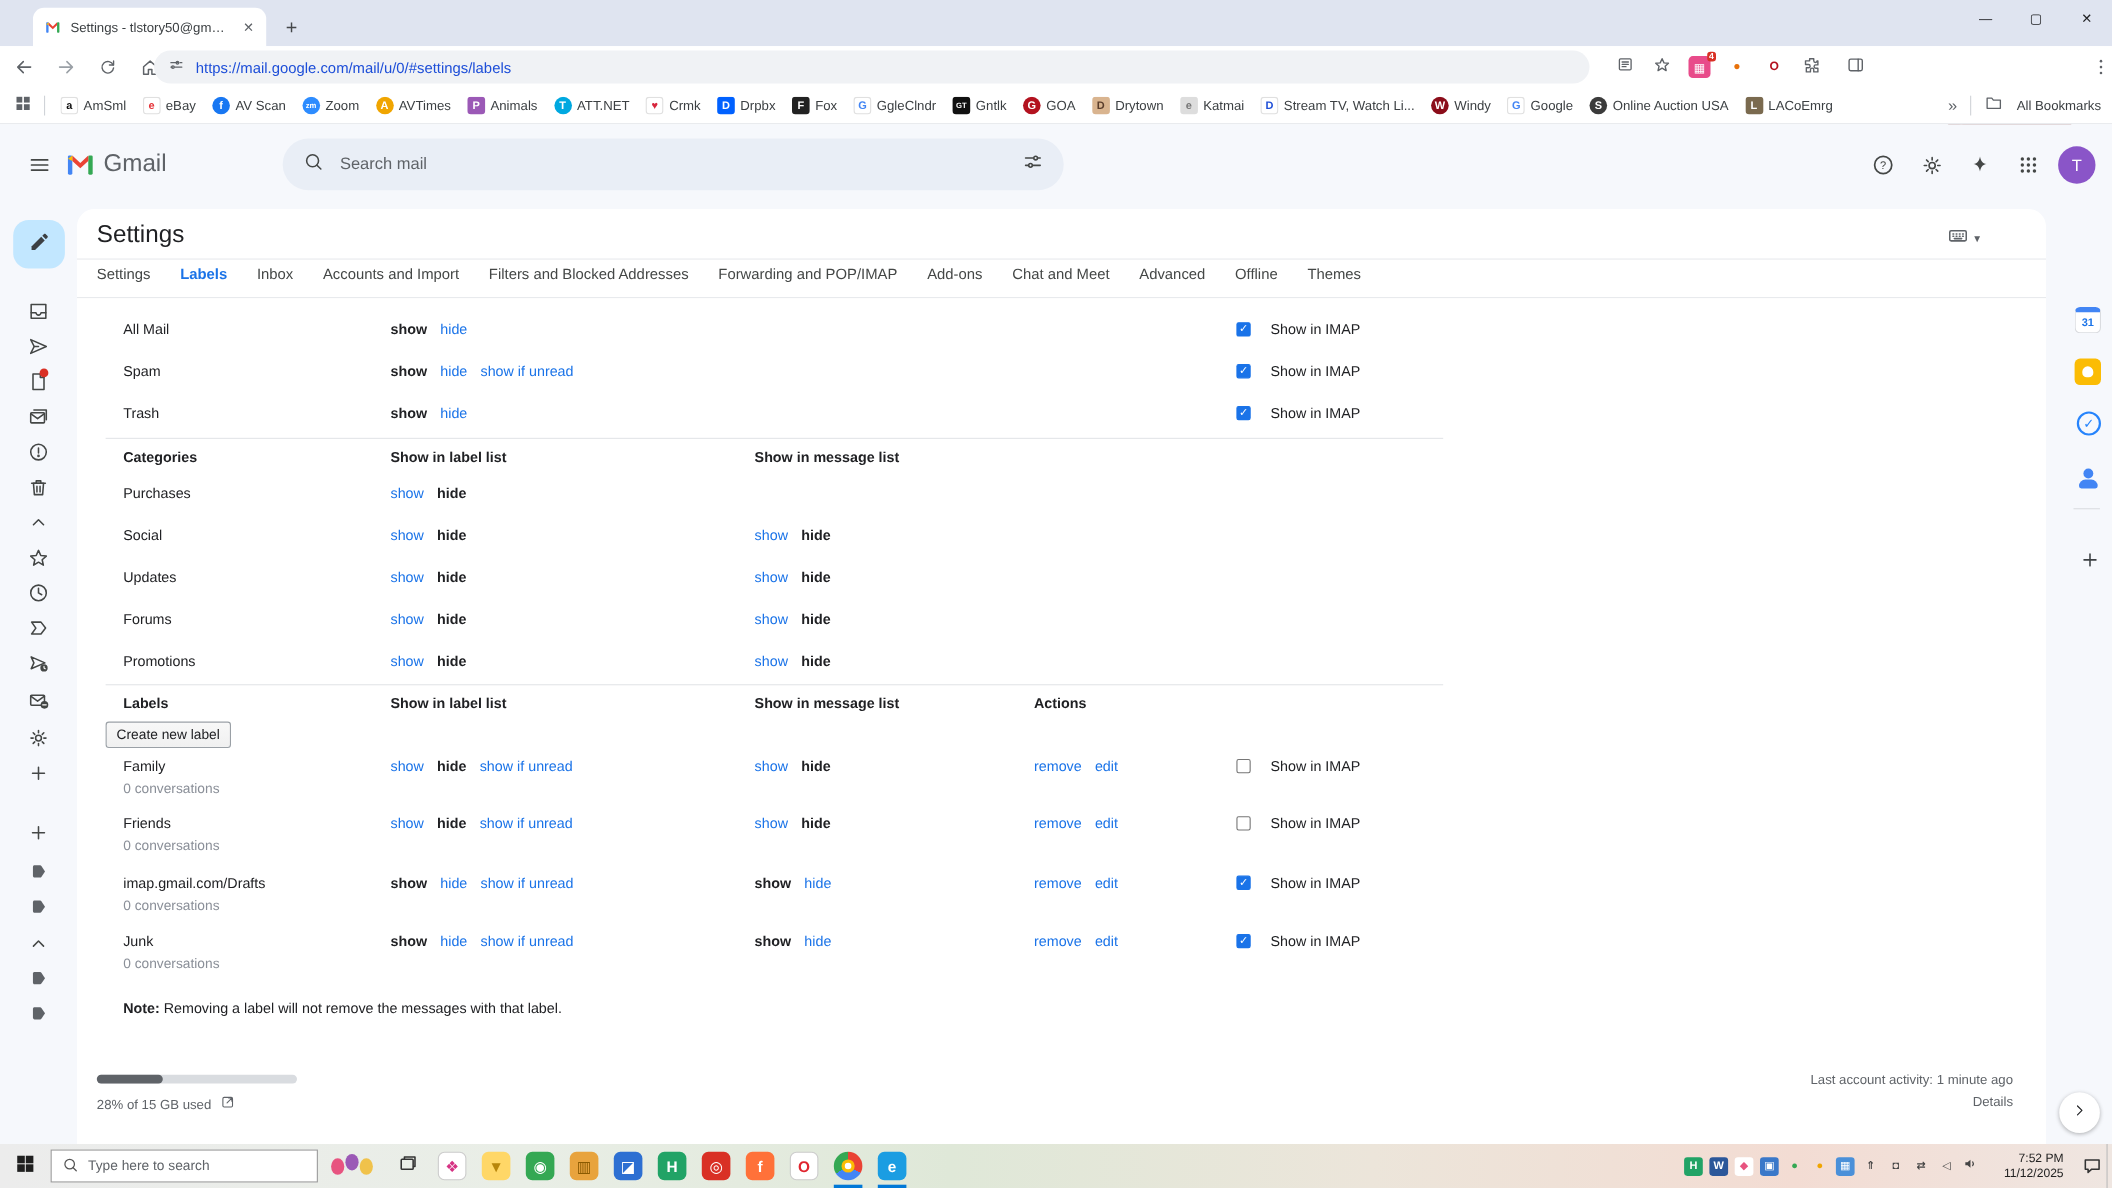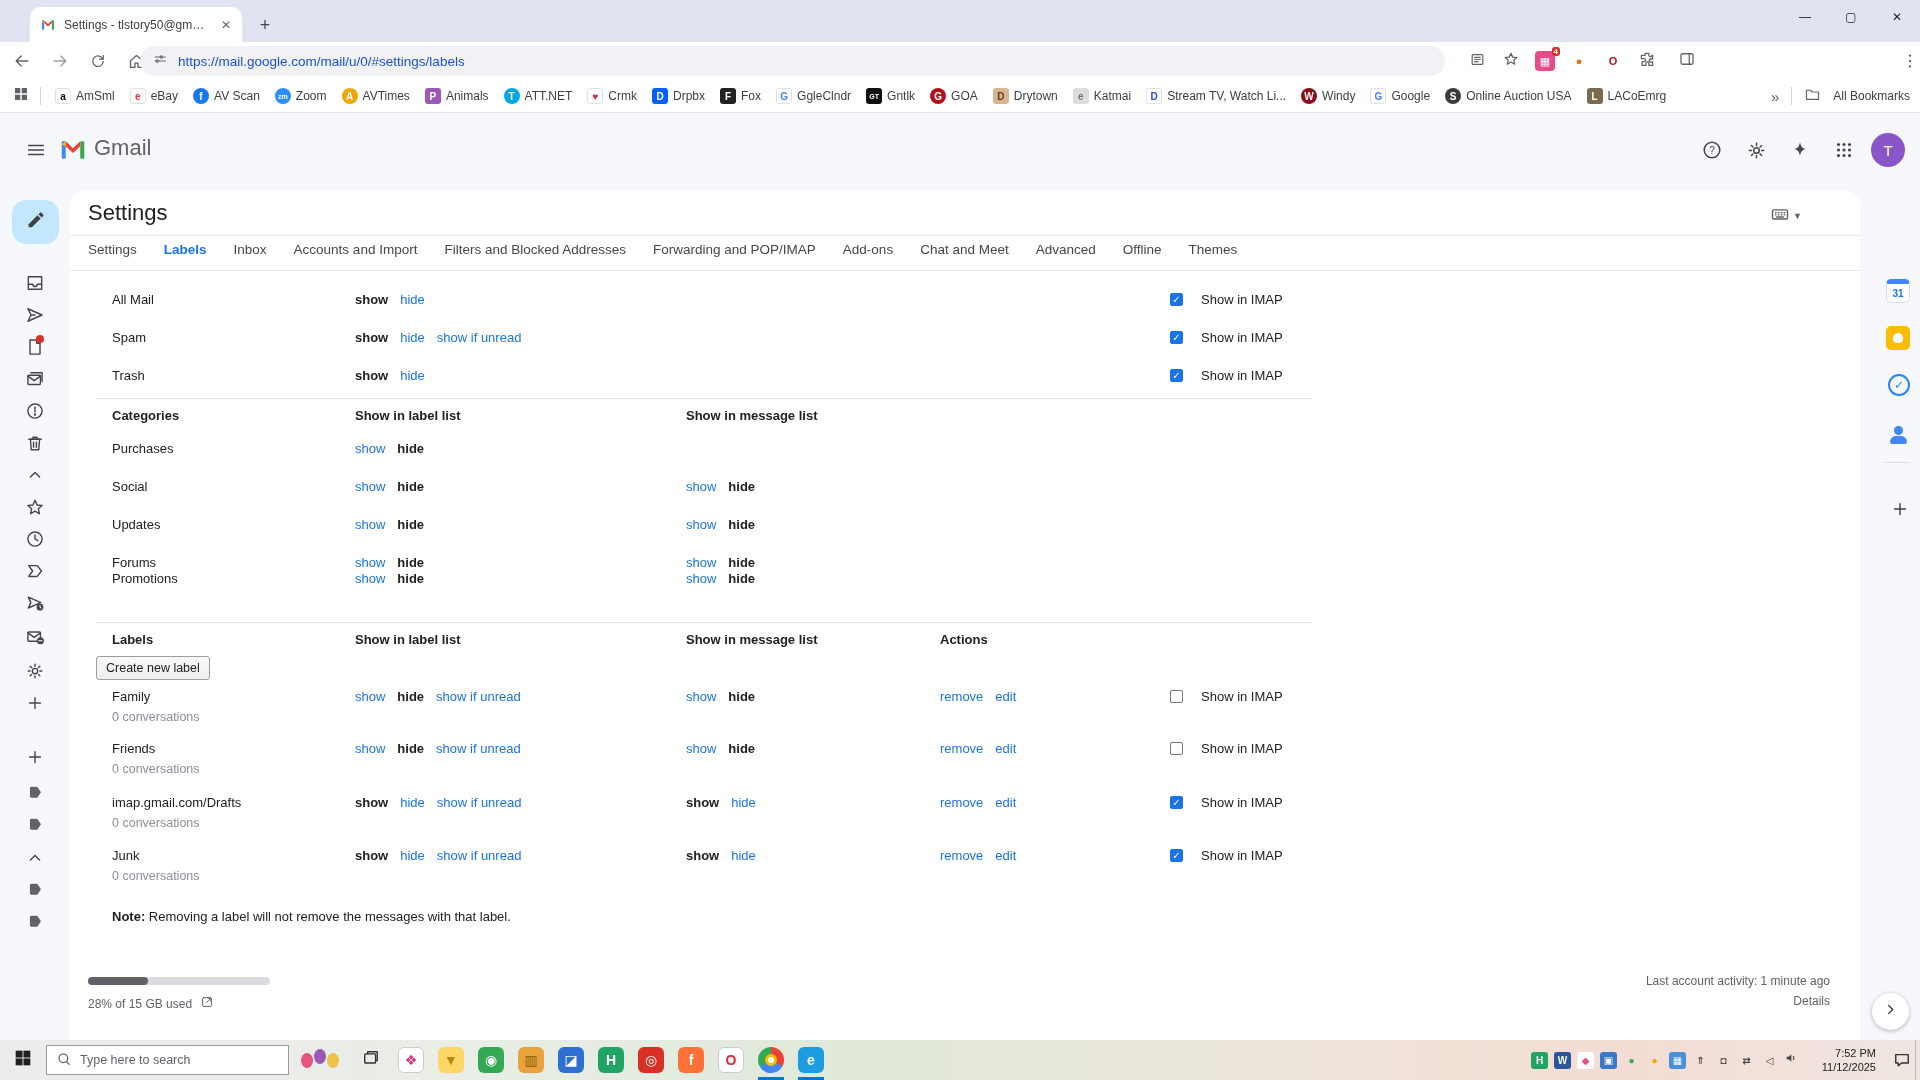--- a/index.html
+++ b/index.html
@@ -56,21 +56,21 @@
   #card { position:absolute; left:70px; top:77px; width:1790px; height:850px; background:#fff; border-radius:16px 16px 0 0; }
   #settings-title { position:absolute; left:18px; top:10px; font-size:22px; color:#202124; }
   #input-tools { position:absolute; left:1700px; top:14px; display:flex; align-items:center; gap:3px; }
   .hline { position:absolute; left:0; width:1790px; height:1px; background:#e8eaed; }
   #tabsrow { position:absolute; left:18px; top:52px; display:flex; gap:27px; }
   .stab { font-size:13.5px; color:#444746; padding-bottom:9px; cursor:pointer; white-space:nowrap; }
   .stab.active { color:#1a73e8; font-weight:bold; }
 
   .row { position:absolute; left:0; width:1780px; height:22px; font-size:13px; color:#202124; }
   .cc { position:absolute; top:0; display:flex; gap:12px; align-items:center; }
-  .c1{left:42px;} .c2{left:285px;} .c3{left:616px;} .c4{left:870px;} .c5{left:1100px;}
+  .c1{left:42px;} .c2{left:285px;} .c3{left:616px;} .c4{left:870px;} .c5{left:1054px;}
   .hdr { font-weight:bold; }
   .lnk { color:#1a73e8; cursor:pointer; }
   .sel { color:#202124; font-weight:bold; }
   .count { position:absolute; left:42px; font-size:12.5px; color:#8a8f98; }
   .divline { position:absolute; left:26px; width:1216px; height:1px; background:#e3e5e8; }
   .cb { width:13px; height:13px; border:1px solid #767676; border-radius:2px; background:#fff; display:inline-flex; align-items:center; justify-content:center; }
   .cb.checked { background:#1a73e8; border-color:#1a73e8; }
   .cb.checked::after { content:"✓"; color:#fff; font-size:10px; font-weight:bold; }
   .imap-lab { font-size:13px; color:#202124; margin-left:6px; }
   .gbtn { position:absolute; left:26px; font-size:12.5px; color:#202124; background:linear-gradient(#f8f8f8,#f0f0f0); border:1px solid #9aa0a6; border-radius:3px; padding:4px 9px; cursor:pointer; font-family:inherit; }
@@ -299,20 +299,32 @@
             <path d="M4 7h16M4 12h16M4 17h16"></path>
           </svg>
         </span>
       <span style="position:absolute; left:58px; top:22px;" id="gm-logo"><svg width="30" height="30" viewBox="0 0 24 24" fill="none" stroke="#444746" stroke-width="1.7" stroke-linecap="round" stroke-linejoin="round">
             <rect x="3" y="5" width="3.2" height="14" rx="1" fill="#4285f4" stroke="none"></rect>
             <rect x="17.8" y="5" width="3.2" height="14" rx="1" fill="#34a853" stroke="none"></rect>
             <path d="M6.2 5L12 10.6 17.8 5v4L12 14.4 6.2 9z" fill="#ea4335" stroke="none"></path>
             <path d="M3 7.5L6.2 5v4z" fill="#fbbc04" stroke="none"></path>
           </svg></span>
       <span style="position:absolute; left:94px; top:22px; font-size:22px; color:#5f6368;">Gmail</span>
+      <div id="gm-search">
+        <span id="ic-mag"><svg width="20" height="20" viewBox="0 0 24 24" fill="none" stroke="#444746" stroke-width="1.7" stroke-linecap="round" stroke-linejoin="round">
+              <circle cx="11" cy="11" r="6.5"></circle>
+              <path d="M15.8 15.8L20 20"></path>
+            </svg></span>
+        <span class="ph">Search mail</span>
+        <span id="ic-tune"><svg width="20" height="20" viewBox="0 0 24 24" fill="none" stroke="#444746" stroke-width="1.7" stroke-linecap="round" stroke-linejoin="round">
+              <path d="M4 8h8.5M17.2 8H20M4 16h3.2M11.6 16H20"></path>
+              <circle cx="15" cy="8" r="2"></circle>
+              <circle cx="9.4" cy="16" r="2"></circle>
+            </svg></span>
+      </div>
       <span class="gm-hicon" style="left:1692px;" id="ic-help">
           <svg width="22" height="22" viewBox="0 0 24 24" fill="none" stroke="#444746" stroke-width="1.7" stroke-linecap="round" stroke-linejoin="round">
             <circle cx="12" cy="12" r="8.5"></circle>
             <text x="12" y="16" font-size="11" text-anchor="middle" fill="#444746" stroke="none">?</text>
           </svg>
         </span>
       <span class="gm-hicon" style="left:1736px;" id="ic-gear">
           <svg width="21" height="21" viewBox="0 0 24 24" fill="none" stroke="#444746" stroke-width="1.7" stroke-linecap="round" stroke-linejoin="round">
             <circle cx="12" cy="12" r="3.2"></circle>
             <path d="M12 3.8v2.4M12 17.8v2.4M3.8 12h2.4M17.8 12h2.4M6.2 6.2l1.7 1.7M16.1 16.1l1.7 1.7M17.8 6.2l-1.7 1.7M7.9 16.1l-1.7 1.7"></path>
@@ -605,21 +617,21 @@
             <span class="cc c1">Forums</span>
             <span class="cc c2">
               <span class="lnk">show</span>
               <span class="sel">hide</span>
             </span>
             <span class="cc c3">
               <span class="lnk">show</span>
               <span class="sel">hide</span>
             </span>
           </div>
-          <div class="row" style="top: 381px; text-align: right;">
+          <div class="row" style="top: 403px; text-align: right;">
             <span class="cc c1">Promotions</span>
             <span class="cc c2">
               <span class="lnk">show</span>
               <span class="sel">hide</span>
             </span>
             <span class="cc c3">
               <span class="lnk">show</span>
               <span class="sel">hide</span>
             </span>
           </div>

